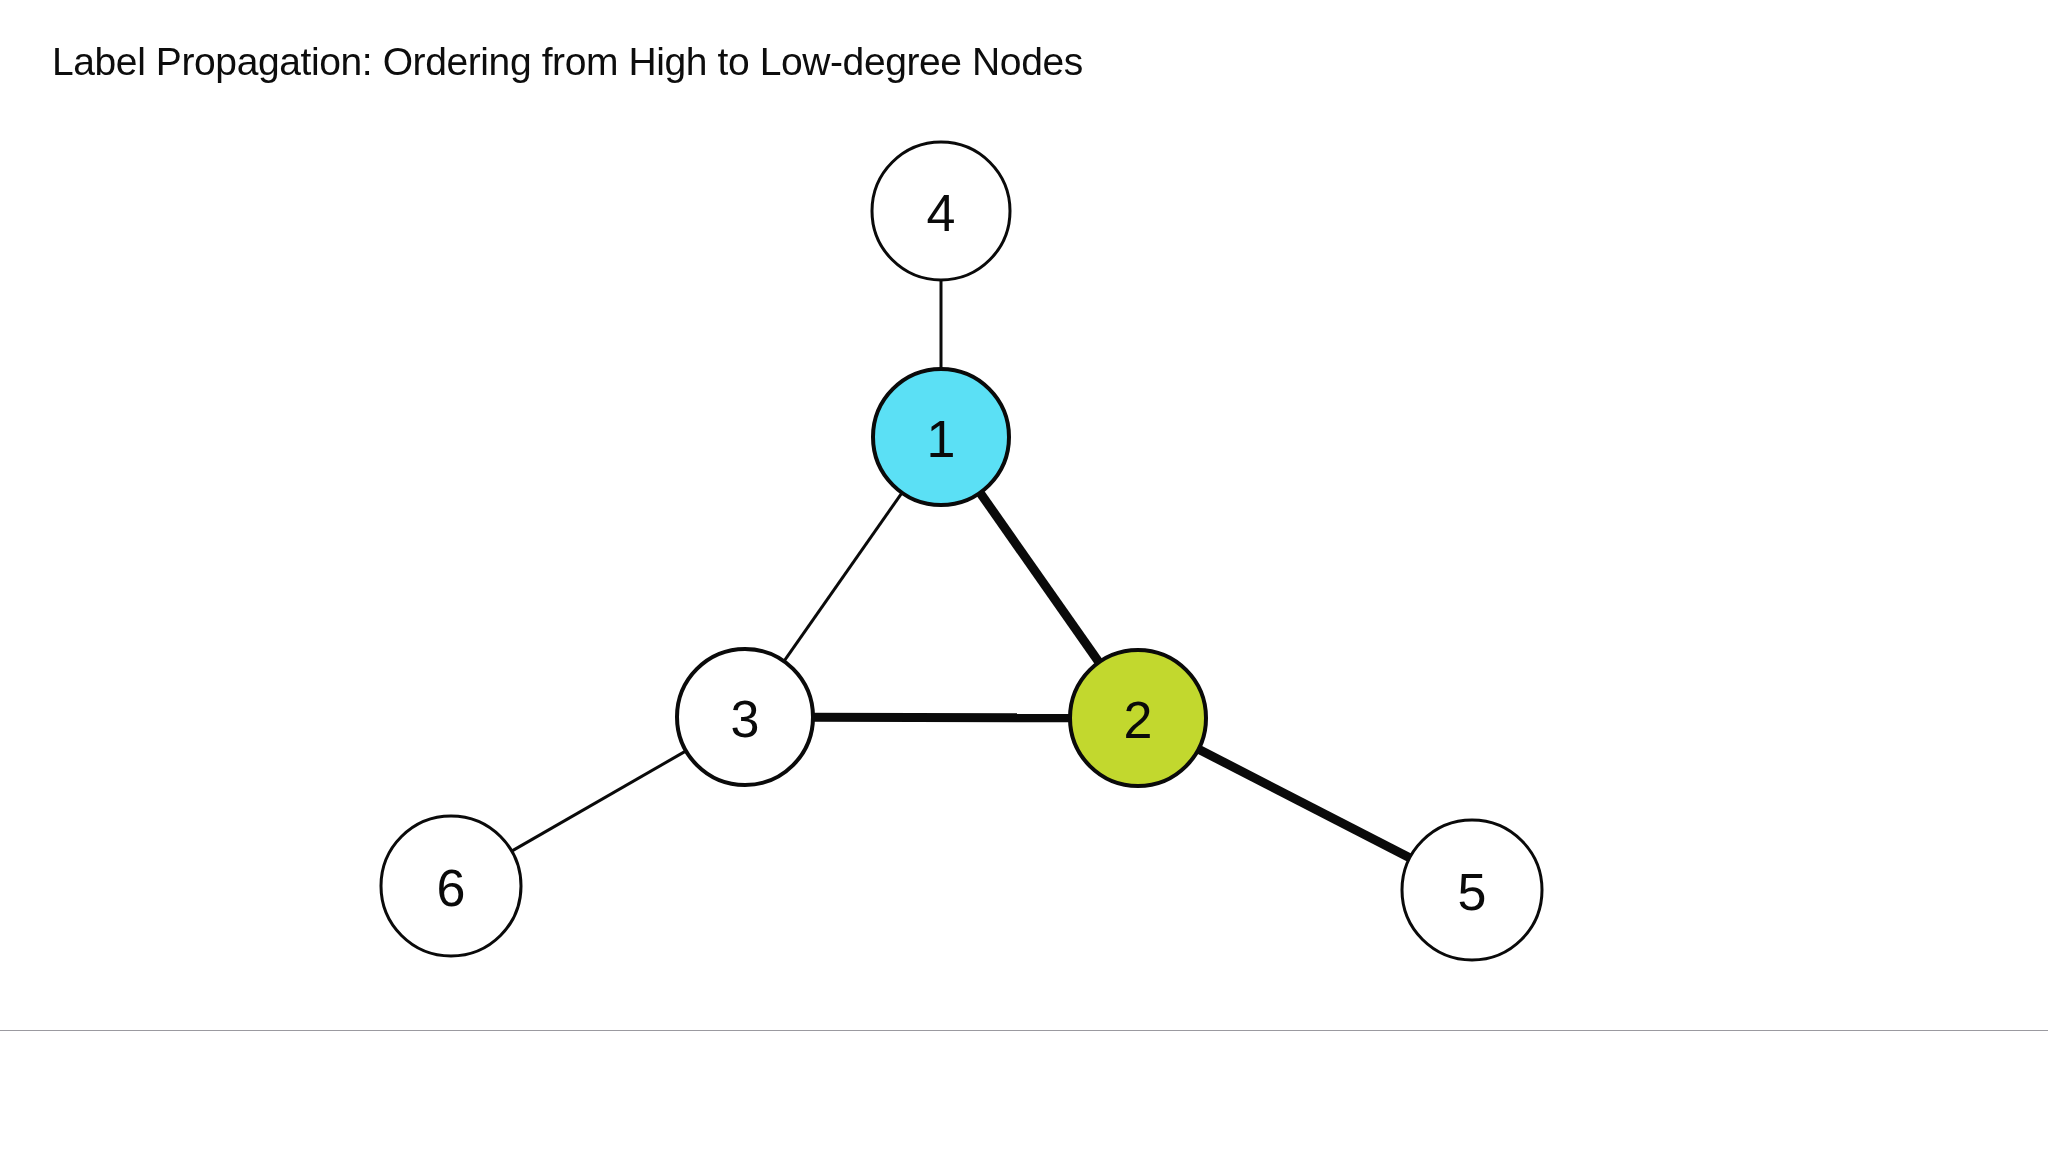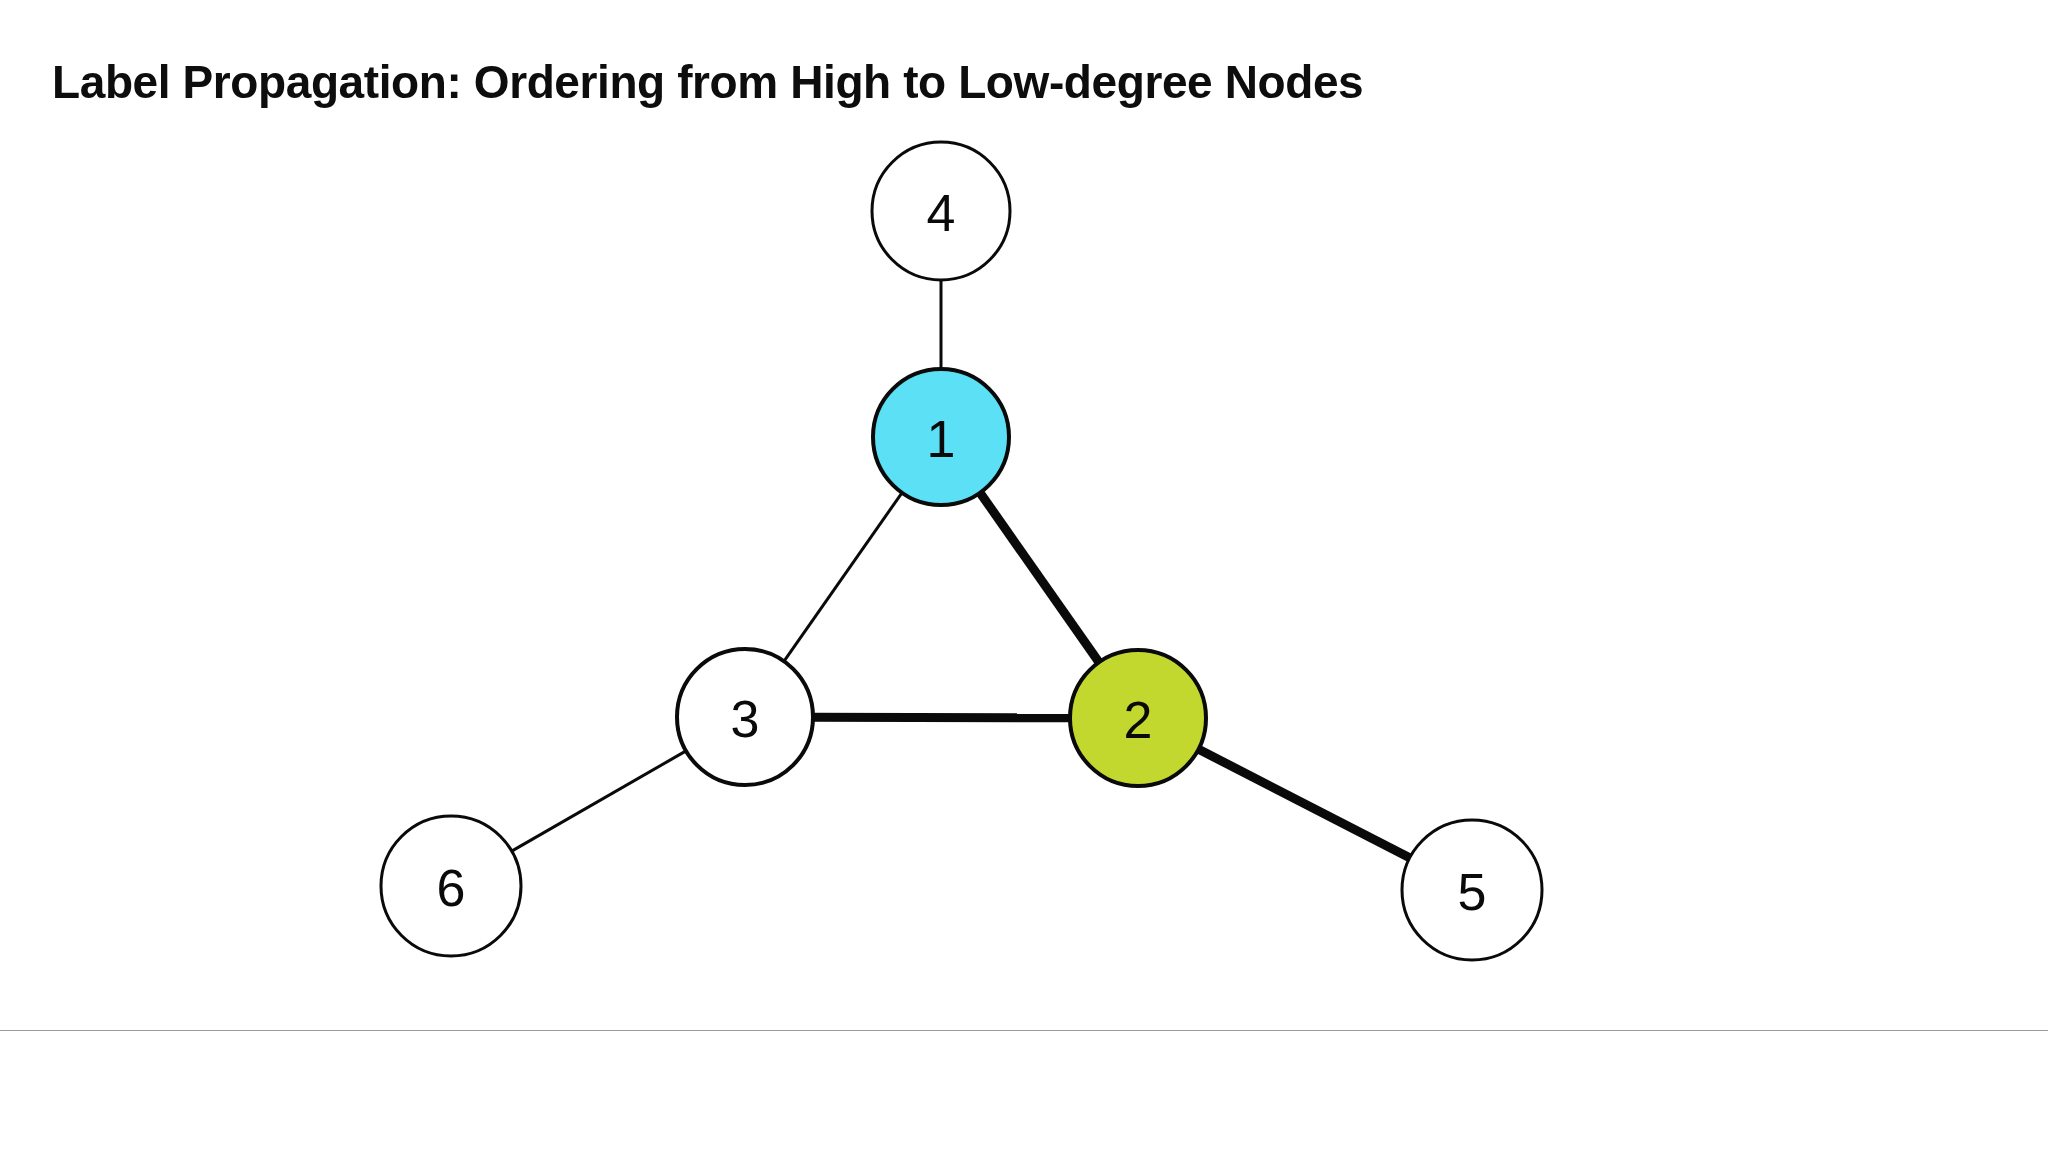--- a/index.html
+++ b/index.html
@@ -13,24 +13,24 @@
     position: relative;
     overflow: hidden;
     font-family: "Liberation Sans", sans-serif;
     -webkit-font-smoothing: antialiased;
   }
 
   
   #slide-title {
     position: absolute;
     left: 52px;
-    top: 56px;
-    font-size: 46px;
+    top: 40px;
+    font-size: 39px;
     line-height: 1.15;
-    font-weight: 700;
+    font-weight: 400;
     color: #0d0d0d;
     letter-spacing: -0.4px;
     white-space: nowrap;
   }
 
   
   #graph-figure {
     position: absolute;
     left: 0;
     top: 100px;

